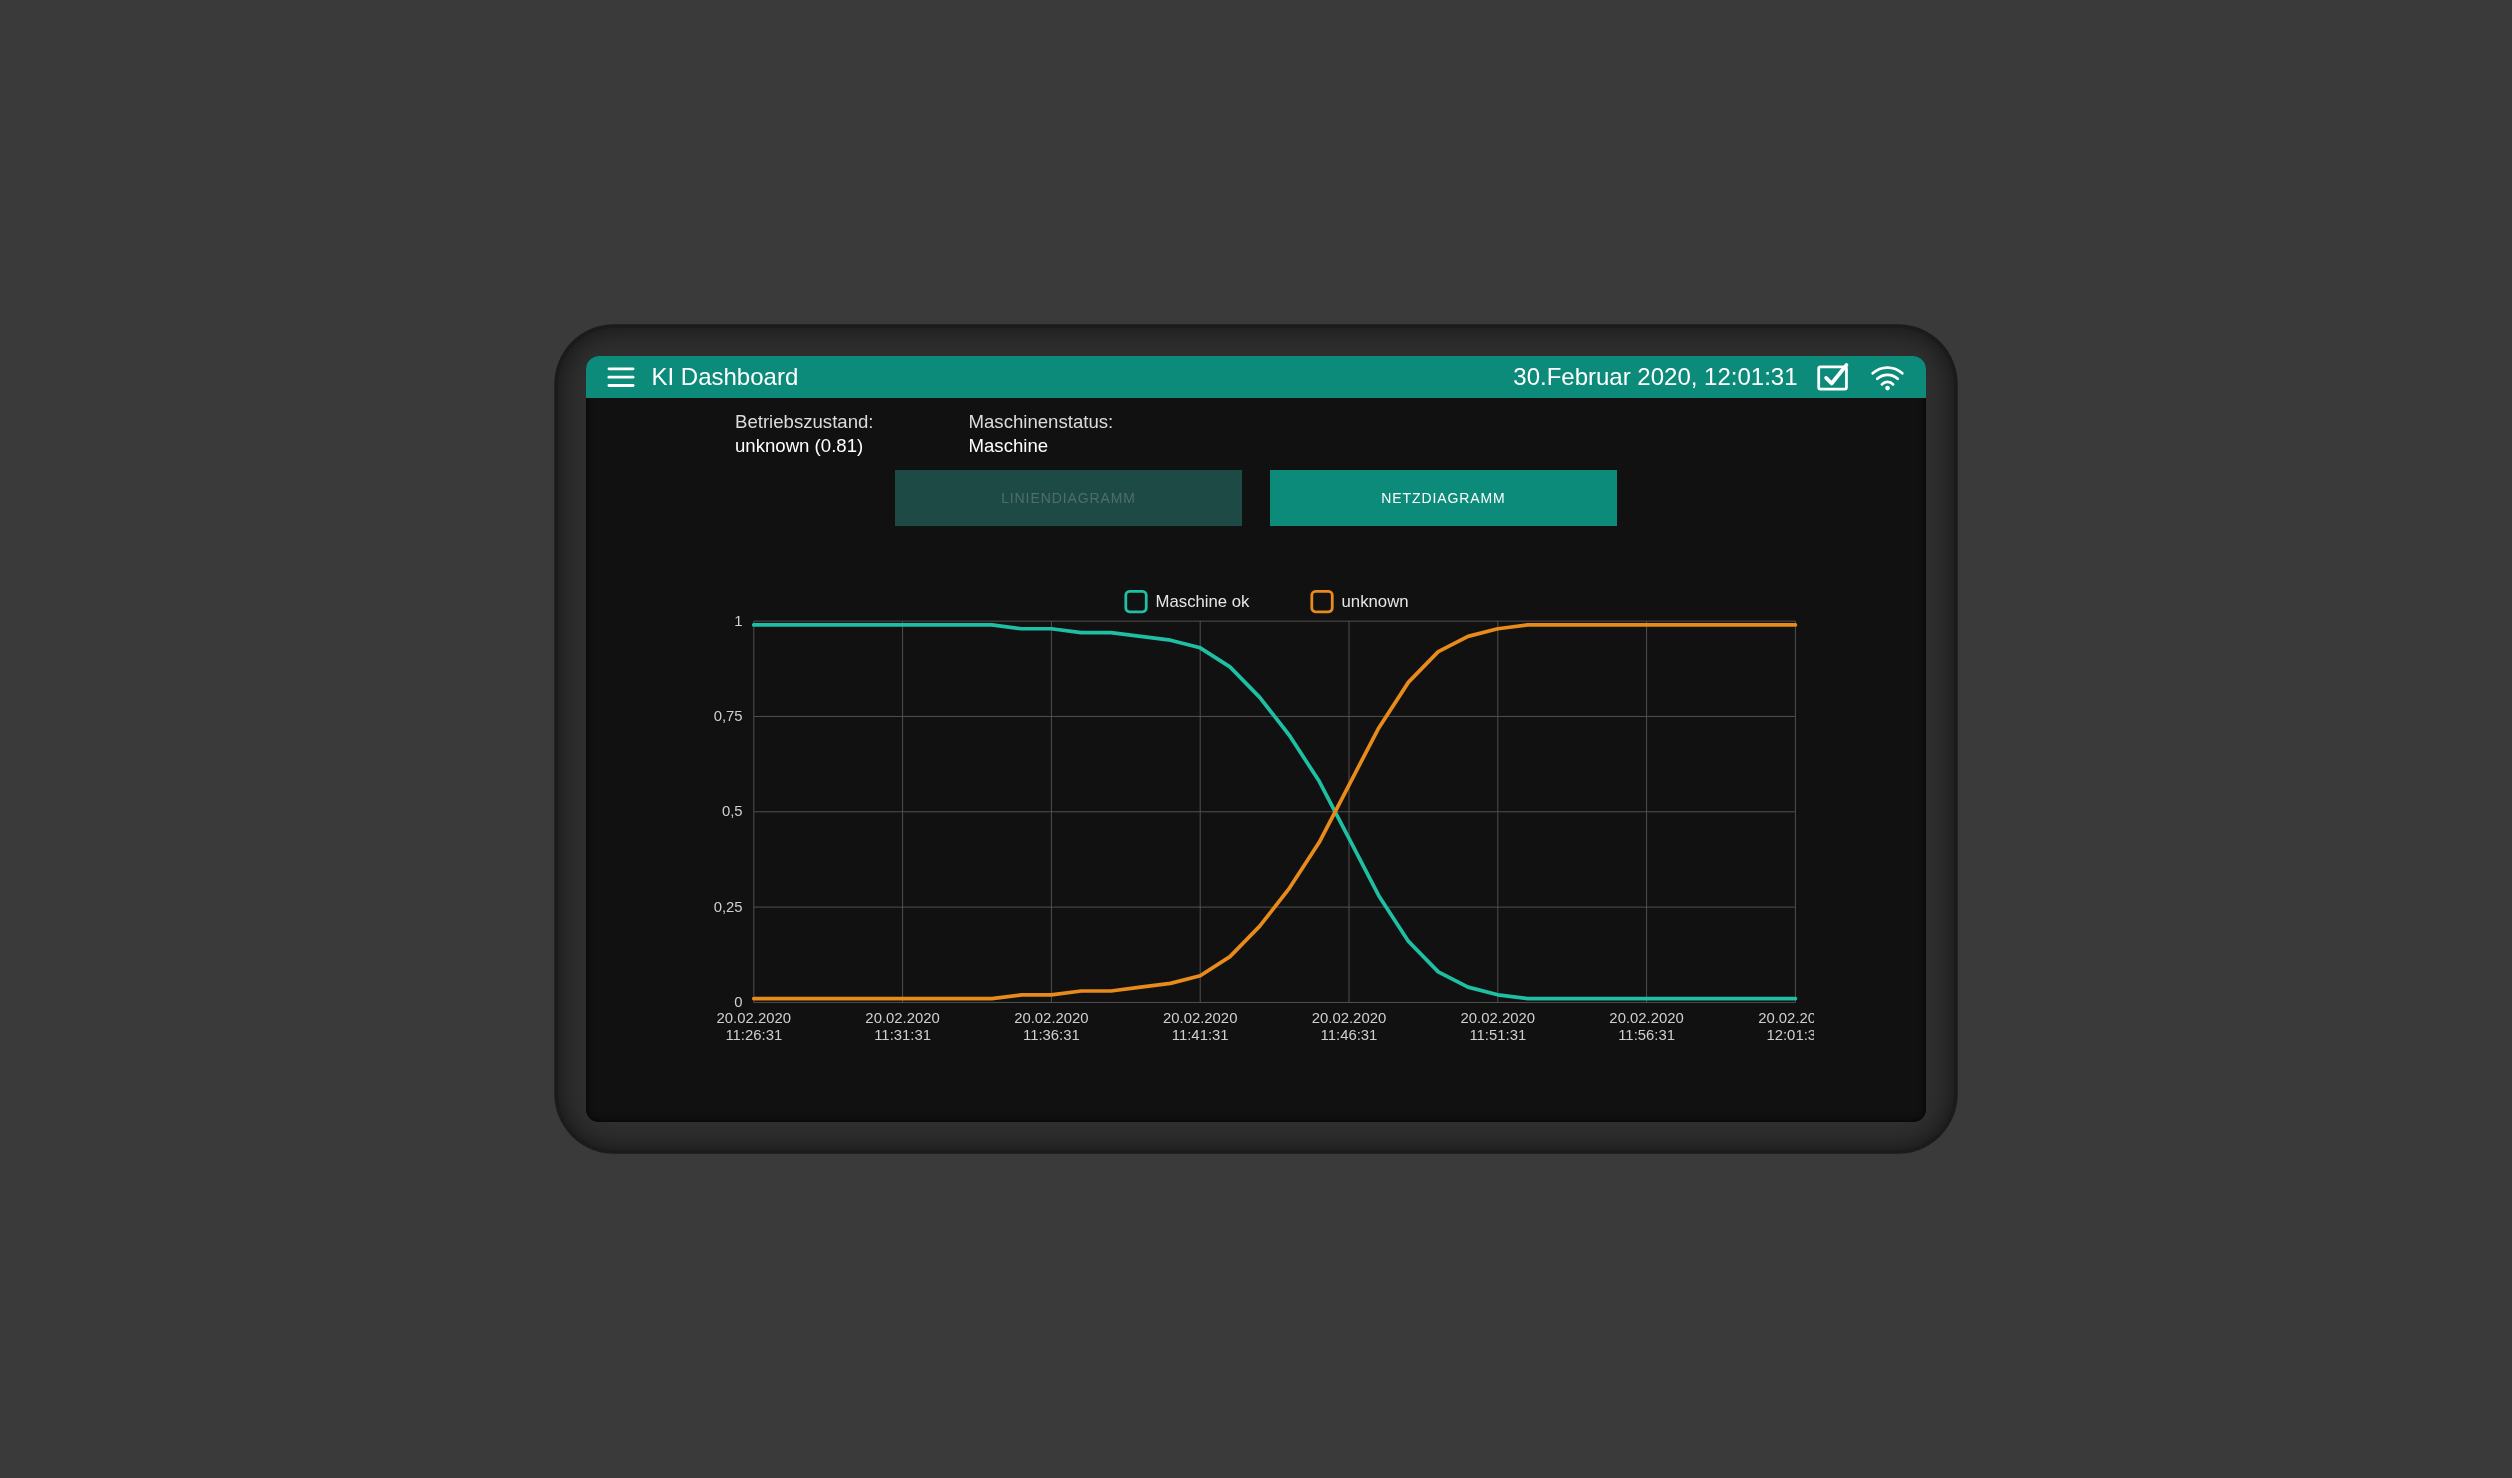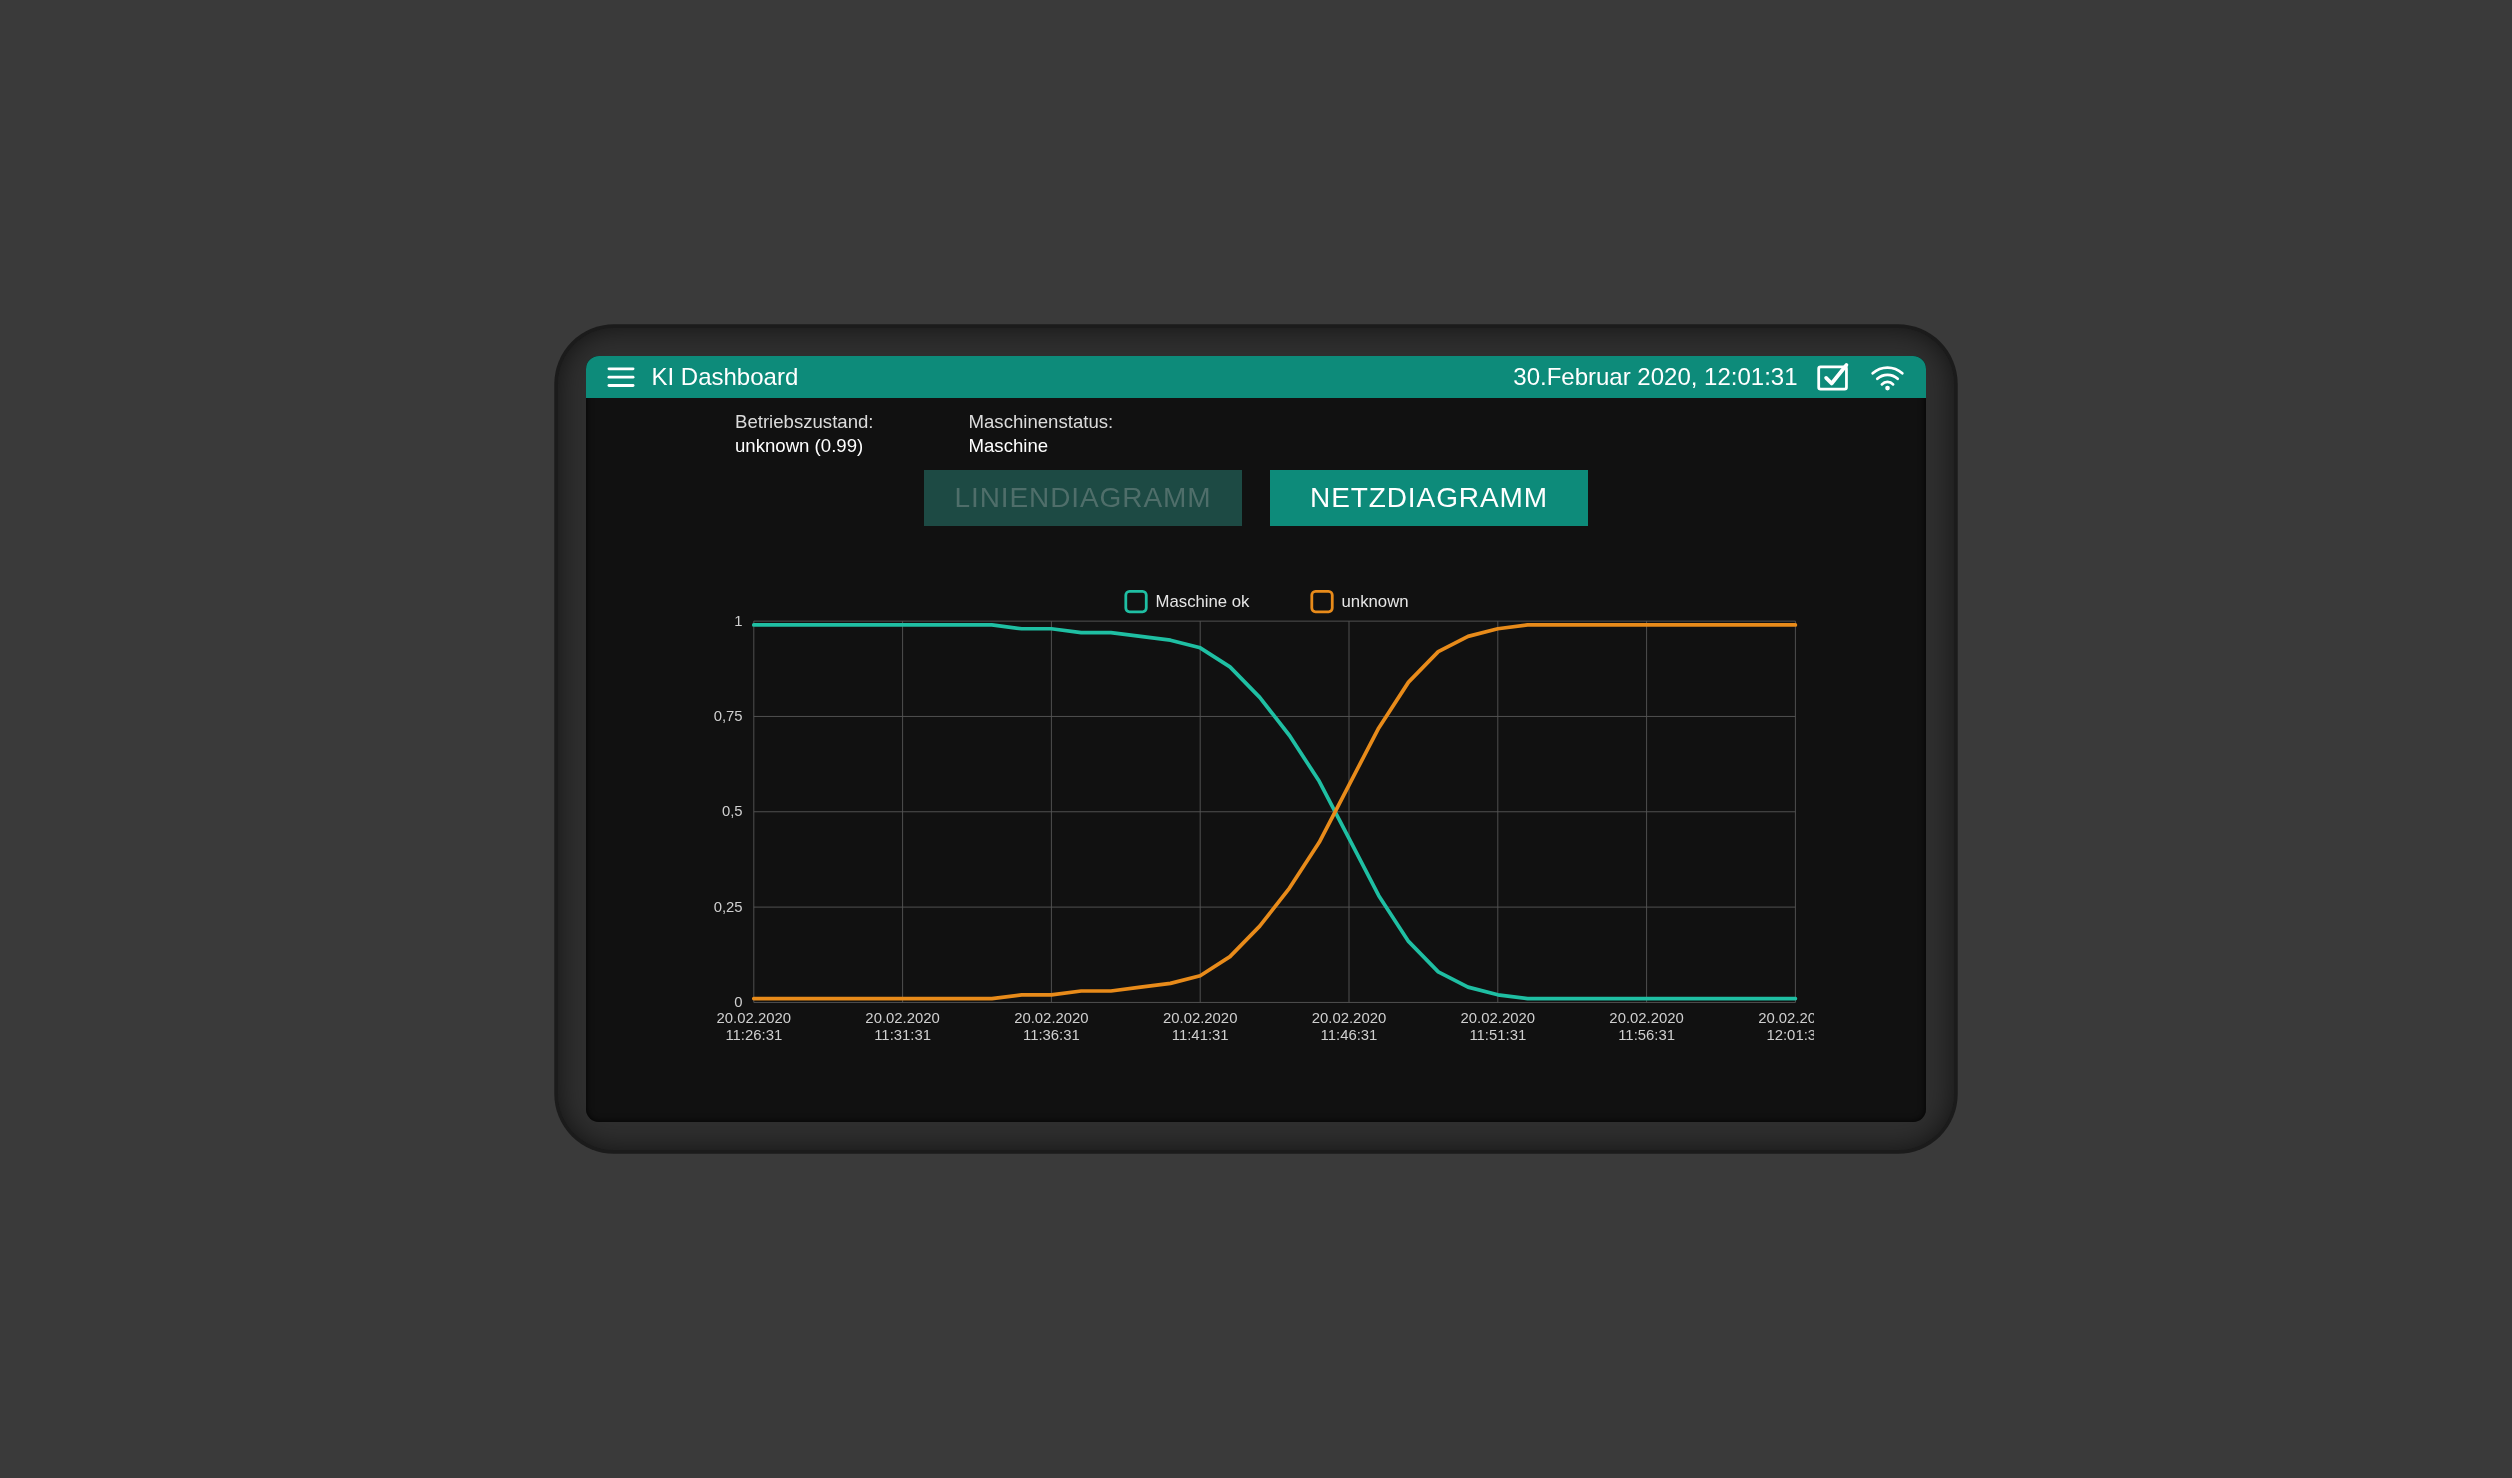--- a/index.html
+++ b/index.html
@@ -63,26 +63,26 @@
   .status-block { text-align:left; }
   .status-label { color:#dcdcdc; }
   .status-value { color:#ffffff; margin-top:1.9px; }
   .tabs {
     margin-top: 13px;
     display:flex;
     gap: 28px;
     justify-content: center;
   }
   .tab {
-    width: 318px;
+    width: 347px;
     height: 56px;
     display:flex;
     align-items:center;
     justify-content:center;
-    font-size: 28px;
+    font-size: 14px;
     letter-spacing: 0.9px;
     cursor: pointer;
     user-select:none;
   }
   .tab.inactive { background:#1d4a44; color:#4f6e6a; }
   .tab.active   { background:#0d8b7a; color:#ffffff; }
   .chart-wrap {
     flex:1 1 auto;
     margin-top: 32px;
     position: relative;
@@ -128,21 +128,21 @@
             </g>
             <circle cx="20" cy="28" r="2.5" fill="#fff"></circle>
           </svg>
       </span>
     </div>
 
     <div class="content">
       <div class="status-row">
         <div class="status-block">
           <div class="status-label">Betriebszustand:</div>
-          <div class="status-value">unknown (0.99)</div>
+          <div class="status-value">unknown (0.81)</div>
         </div>
         <div class="status-block">
           <div class="status-label">Maschinenstatus:</div>
           <div class="status-value">Maschine</div>
         </div>
       </div>
 
       <div class="tabs">
         <div class="tab inactive">LINIENDIAGRAMM</div>
         <div class="tab active">NETZDIAGRAMM</div>

